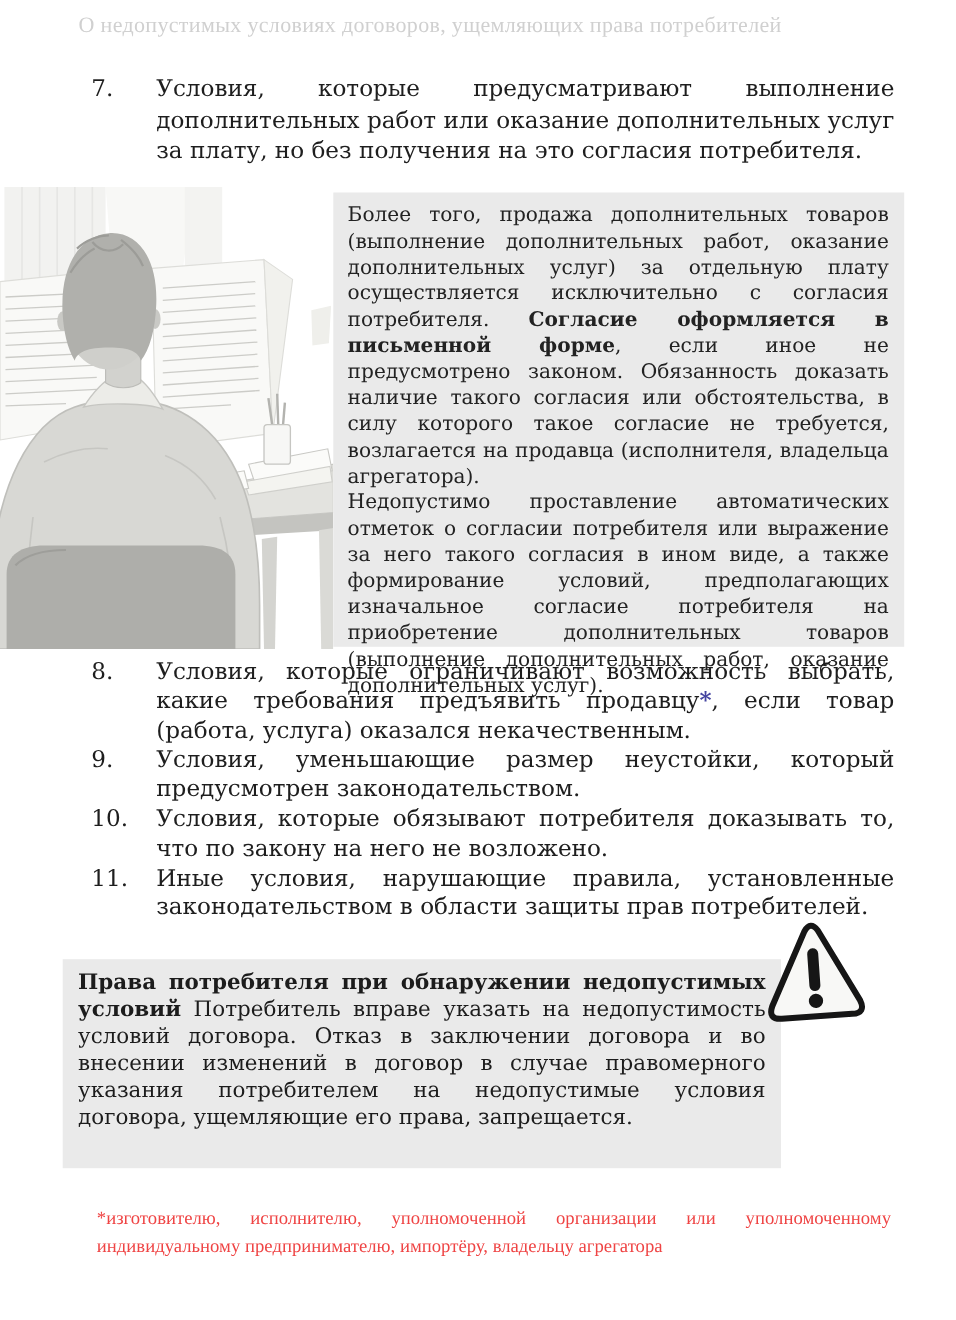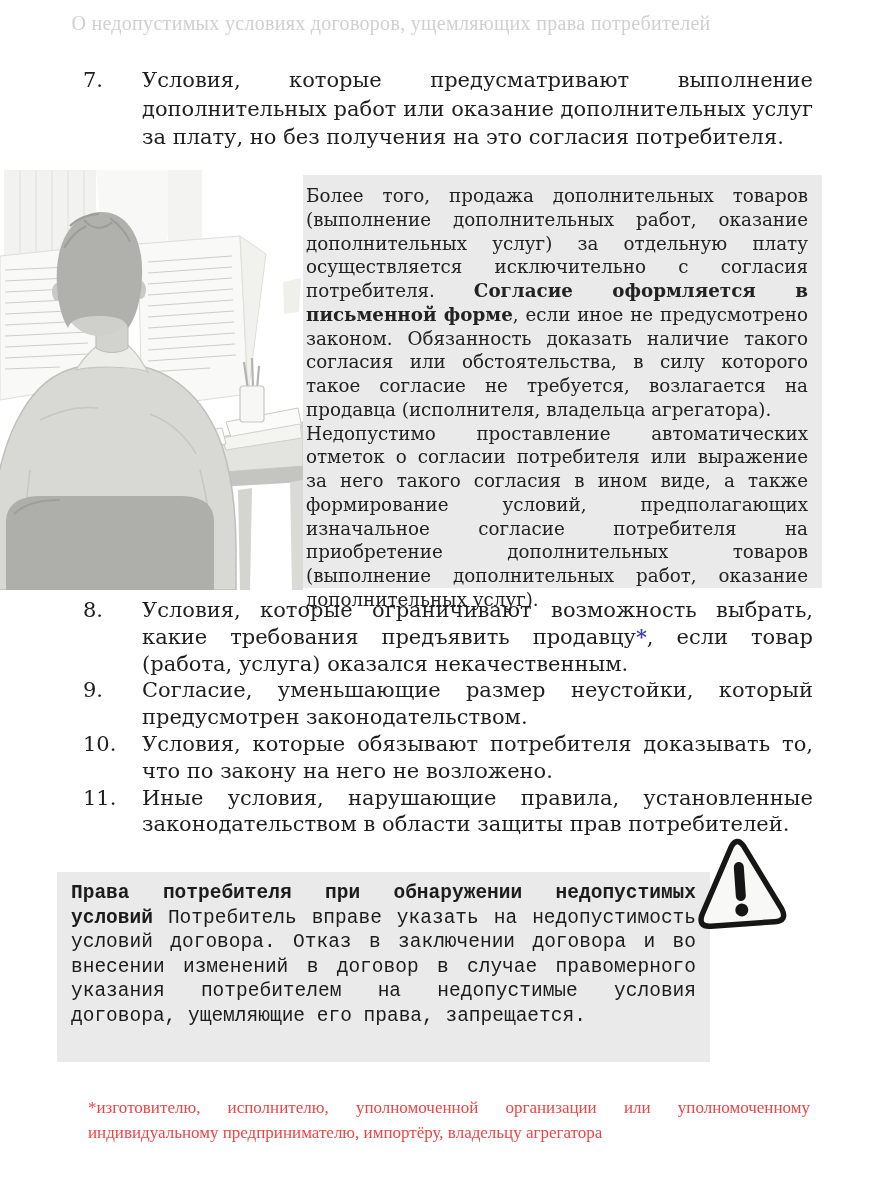--- a/index.html
+++ b/index.html
@@ -34,34 +34,33 @@
   .nlist-b .nitem .num, .nlist-b .nitem .txt { line-height: 26.8px; }
   .fn-marker { color: #4444a0; font-weight: bold; }
 
   
   .illustration { position: absolute; left: 0; top: 170px; width: 303px; height: 420px; }
 
   
   .info-box {
     position: absolute; left: 303px; top: 175px; width: 519px; height: 413px;
     background: #eaeaea;
-    padding: 9px 14px 9px 3px;
+    padding: 9px 14px 9px 13px;
     font-size: 18.3px; line-height: 23.75px; text-align: justify;
     color: #222222;
   }
   .info-box .bold { font-weight: bold; }
 
   
   .rights-box {
     position: absolute; left: 57px; top: 872px; width: 653px; height: 190px;
     background: #eaeaea;
     padding: 9px 14px;
     font-size: 19.5px; line-height: 24.6px; text-align: justify;
     color: #1c1c1c;
-    font-family: Liberation Mono, monospace;
   }
   .rights-box .heading { font-weight: bold; display: inline; }
 
   
   .warning-icon {
     position: absolute; left: 690px; top: 831px; width: 100px; height: 106px;
   }
 
   
   .footnote {
@@ -175,21 +174,21 @@
   <div>Недопустимо проставление автоматических отметок о согласии потребителя или выражение за него такого согласия в ином виде, а также формирование условий, предполагающих изначальное согласие потребителя на приобретение дополнительных товаров (выполнение дополнительных работ, оказание дополнительных услуг).</div>
 </div>
 
 <div class="nlist nlist-b">
   <div class="nitem">
     <span class="num">8.</span>
     <div class="txt"><span>Условия, которые ограничивают возможность выбрать, какие требования предъявить продавцу</span><span class="fn-marker">*</span><span>, если товар (работа, услуга) оказался некачественным.</span></div>
   </div>
   <div class="nitem">
     <span class="num">9.</span>
-    <div class="txt">Согласие, уменьшающие размер неустойки, который предусмотрен законодательством.</div>
+    <div class="txt">Условия, уменьшающие размер неустойки, который предусмотрен законодательством.</div>
   </div>
   <div class="nitem">
     <span class="num">10.</span>
     <div class="txt">Условия, которые обязывают потребителя доказывать то, что по закону на него не возложено.</div>
   </div>
   <div class="nitem">
     <span class="num">11.</span>
     <div class="txt">Иные условия, нарушающие правила, установленные законодательством в области защиты прав потребителей.</div>
   </div>
 </div>

